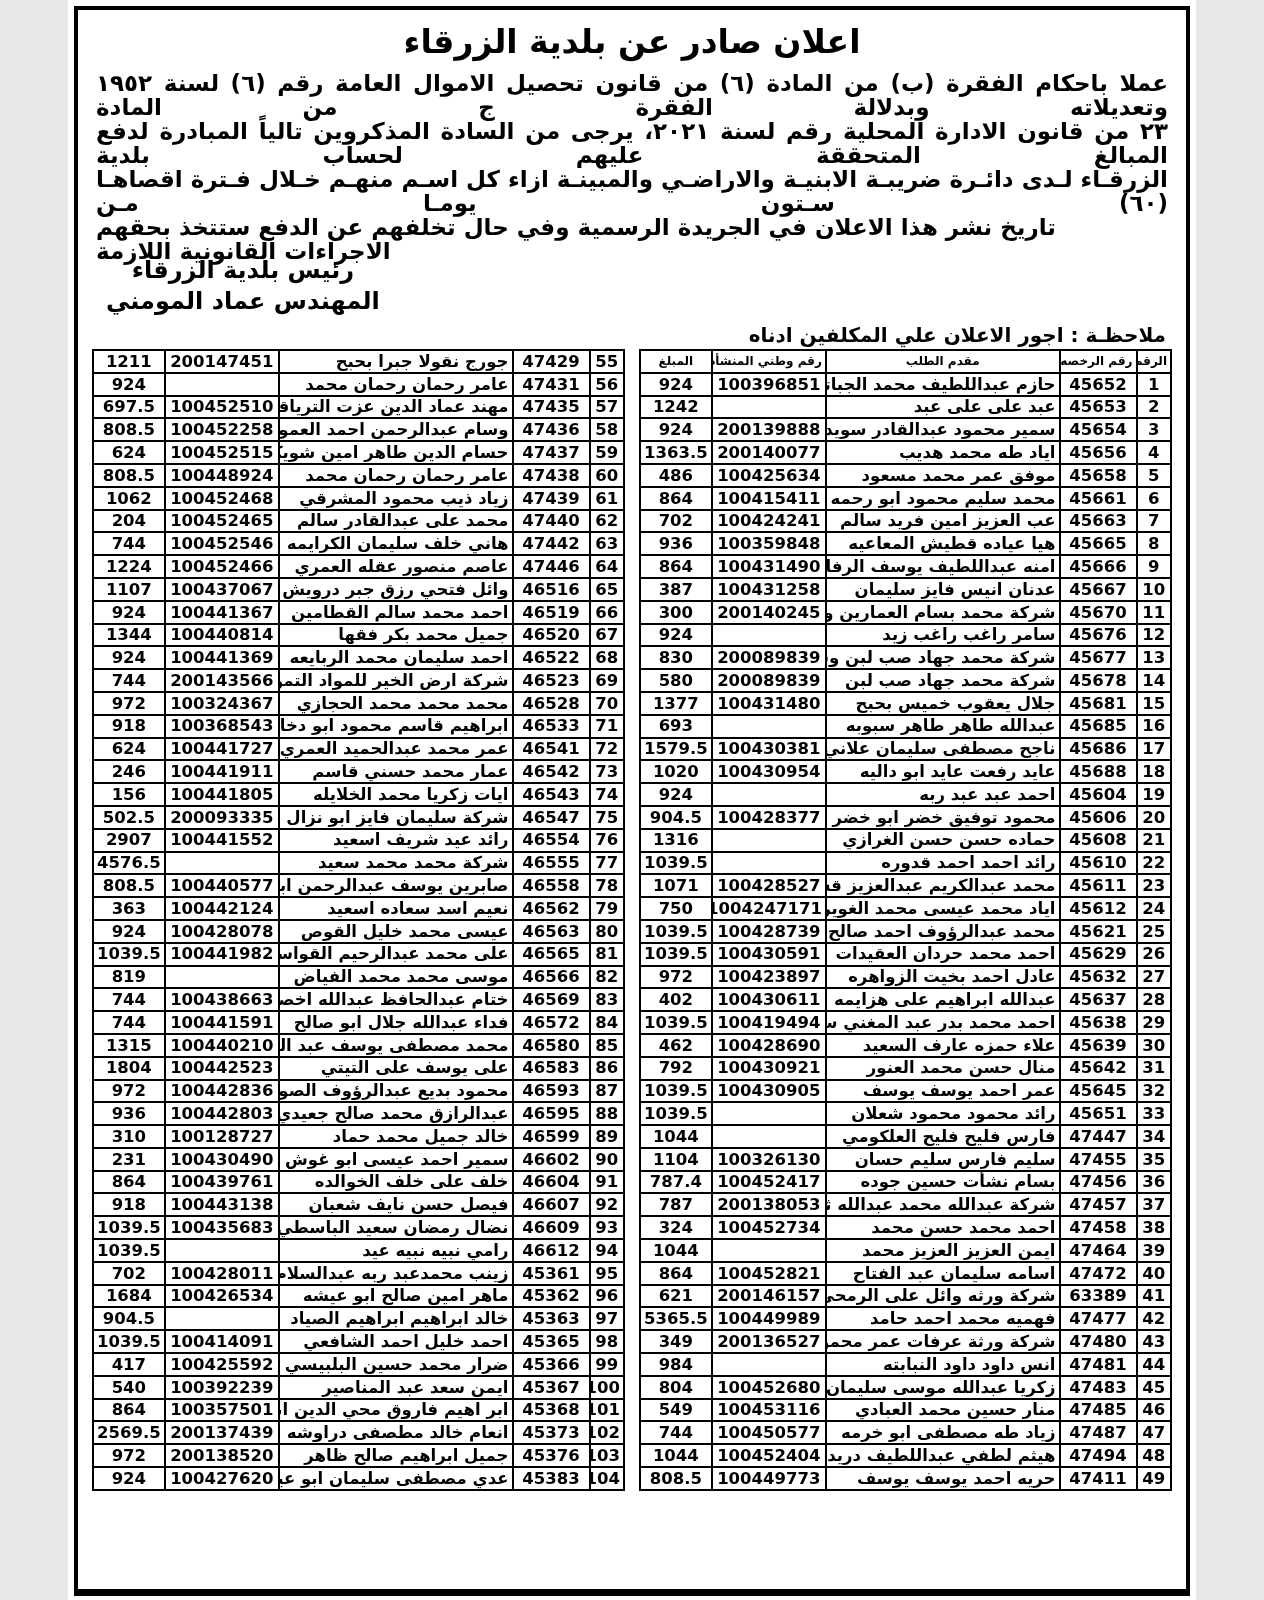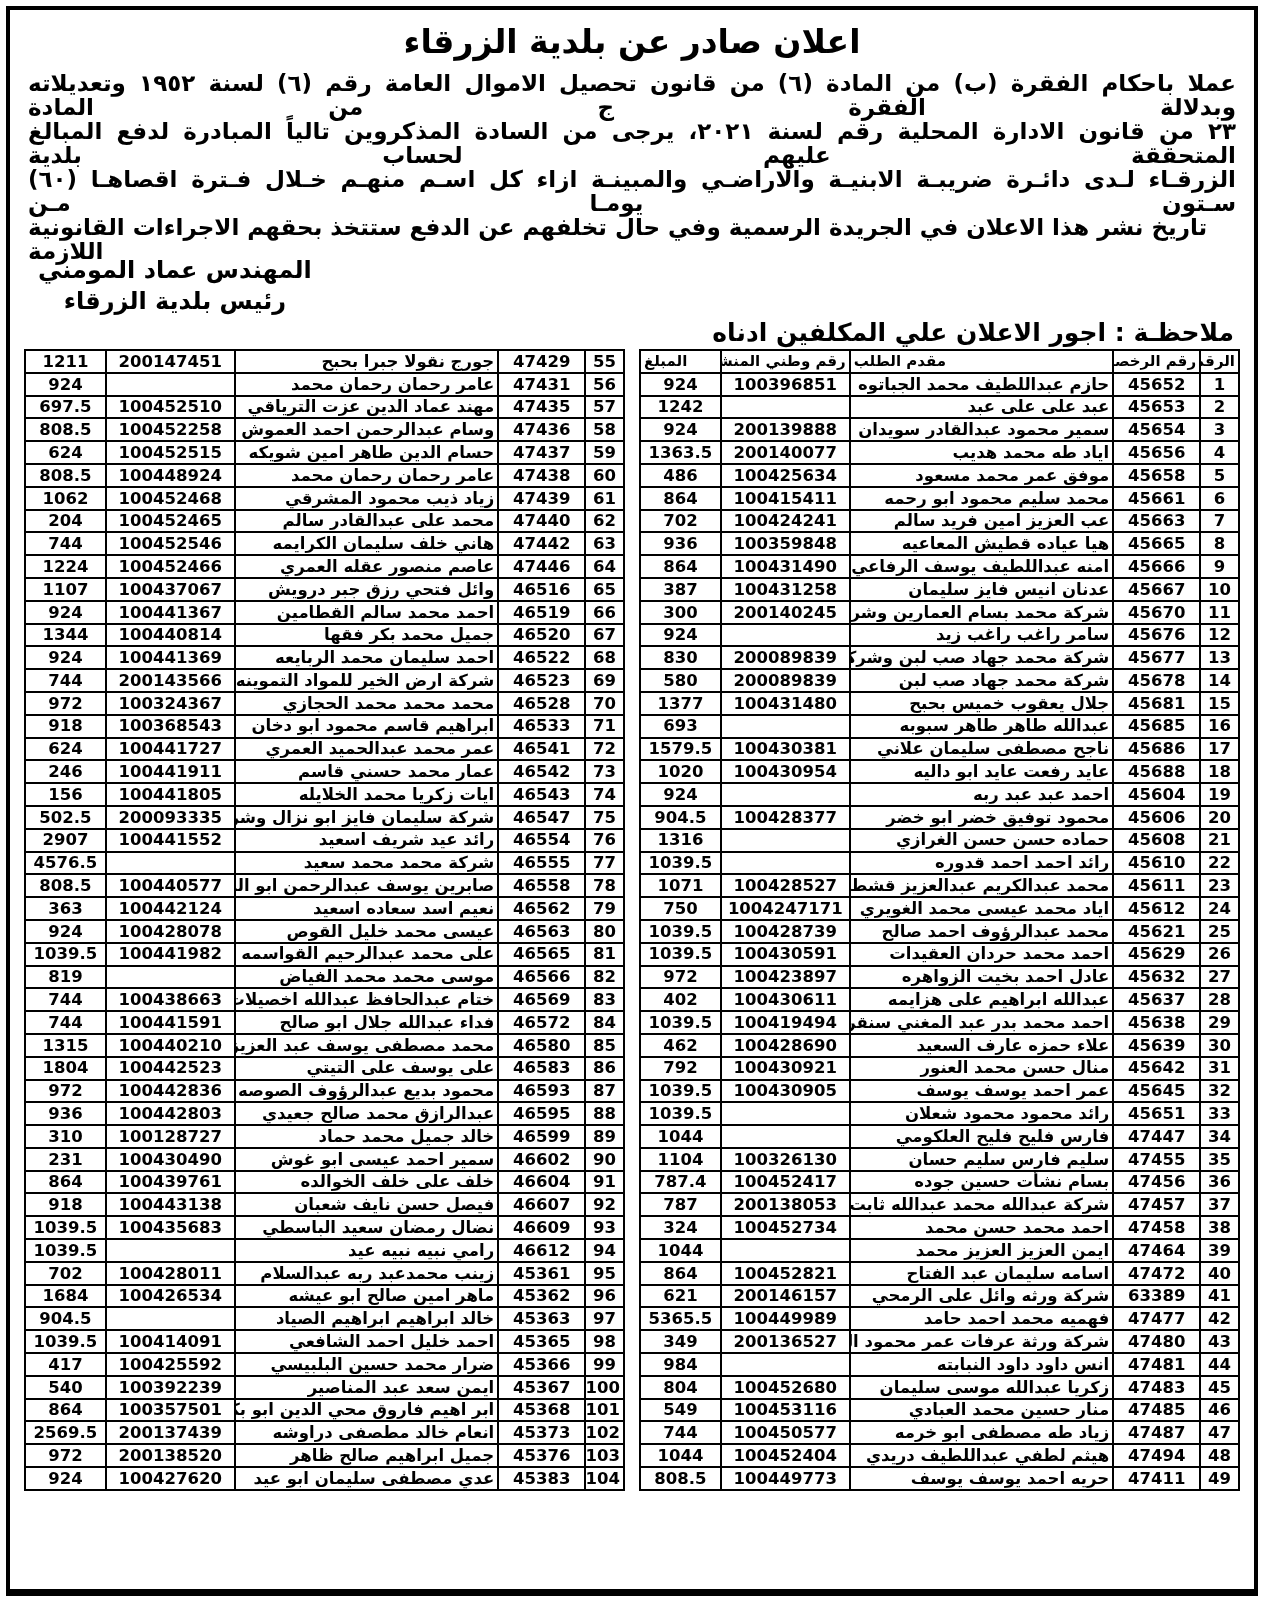--- a/index.html
+++ b/index.html
@@ -1,18 +1,18 @@
 <!DOCTYPE html>
 <html lang="ar" dir="rtl"><head>
 <meta charset="utf-8">
 <style>
   html,body{margin:0;padding:0;background:#e8e8e8;}
   .page{
     position:relative;
-    width:1264px;height:1600px;
+    width:1128px;height:1600px;
     background:#ffffff;
     font-family:"DejaVu Sans","Liberation Sans",sans-serif;
     color:#000;
     overflow:hidden;
     margin:0 auto;
   }
   .frame{
     position:absolute;
     left:6px;top:6px;right:6px;bottom:4px;
     border:4px solid #000;
@@ -45,21 +45,21 @@
     position:absolute;
     left:26px;top:-10px;
     text-align:center;
     font-size:24px;
     font-weight:bold;
     line-height:31px;
   }
   .note{
     position:absolute;
     right:18px;bottom:2px;
-    font-size:25px;
+    font-size:20px;
     font-weight:bold;
     text-align:center;
   }
   .tables{
     display:flex;
     gap:14px;
     padding:0 12px;
     align-items:flex-start;
   }
   table.roster{
@@ -72,21 +72,21 @@
     border:2px solid #000;
     height:20.8px;
     padding:0 3px;
     font-weight:bold;
     font-size:16.5px;
     line-height:1.05;
     white-space:nowrap;
     overflow:hidden;
     box-sizing:content-box;
   }
-  table.roster th{text-align:left;font-size:15px;}
+  table.roster th{text-align:center;font-size:12px;}
   td.col-seq{text-align:center;}
   td.col-license{text-align:center;font-size:17.5px;}
   td.col-name{text-align:right;}
   td.col-national{text-align:center;font-size:17.5px;}
   td.col-amount{text-align:center;font-size:17.5px;}
   col.c-seq{width:6.5%;}
   col.c-license{width:14.5%;}
   col.c-name{width:44%;}
   col.c-national{width:21.5%;}
   col.c-amount{width:13.5%;}
@@ -101,22 +101,22 @@
 
     <div class="body-text">
       <span class="body-line line-just">عملا باحكام الفقرة (ب) من المادة (٦) من قانون تحصيل الاموال العامة رقم (٦) لسنة ١٩٥٢ وتعديلاته وبدلالة الفقرة ج من المادة</span>
       <span class="body-line line-just">٢٣ من قانون الادارة المحلية رقم لسنة ٢٠٢١، يرجى من السادة المذكروين تالياً المبادرة لدفع المبالغ المتحققة عليهم لحساب بلدية</span>
       <span class="body-line line-just">الزرقـاء لـدى دائـرة ضريبـة الابنيـة والاراضـي والمبينـة ازاء كل اسـم منهـم خـلال فـترة اقصاهـا (٦٠) سـتون يومـا مـن</span>
       <span class="body-line line-center">تاريخ نشر هذا الاعلان في الجريدة الرسمية وفي حال تخلفهم عن الدفع ستتخذ بحقهم الاجراءات القانونية اللازمة</span>
     </div>
 
     <div class="sig-note">
       <div class="signature">
+        <div>رئيس بلدية الزرقاء</div>
         <div>المهندس عماد المومني</div>
-        <div>رئيس بلدية الزرقاء</div>
       </div>
       <div class="note">ملاحظـة : اجور الاعلان علي المكلفين ادناه</div>
     </div>
 
     <div class="tables">
 
       <table class="roster" dir="rtl">
         <colgroup>
           <col class="c-seq">
             <col class="c-license">

